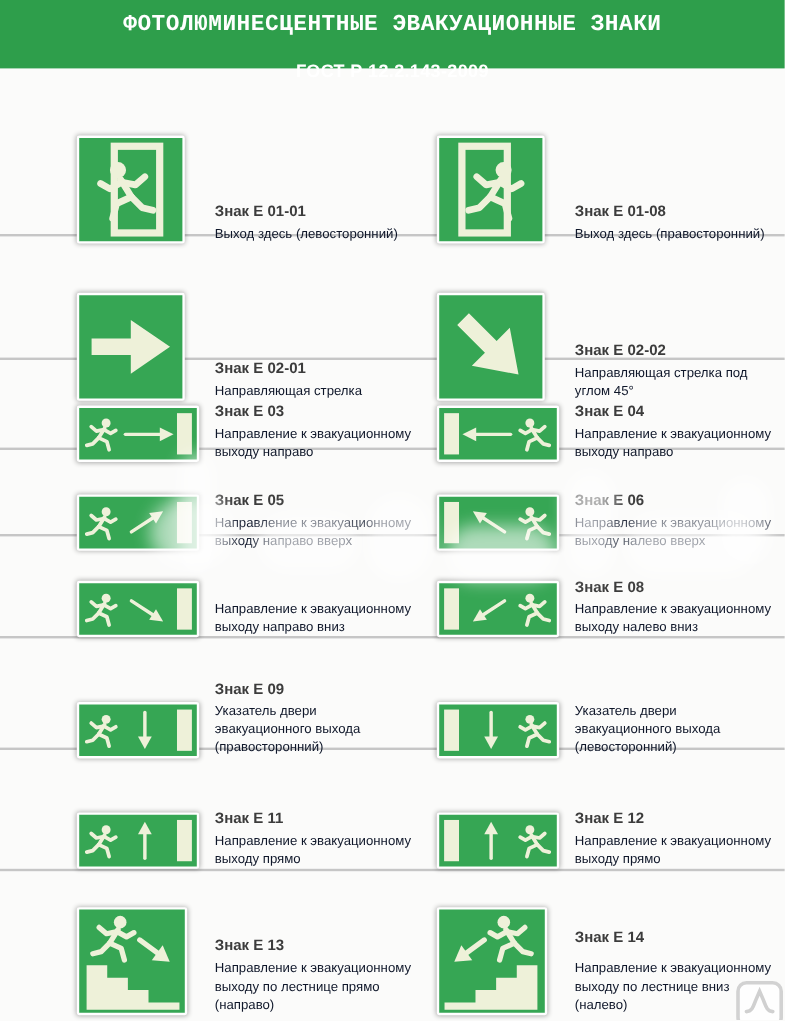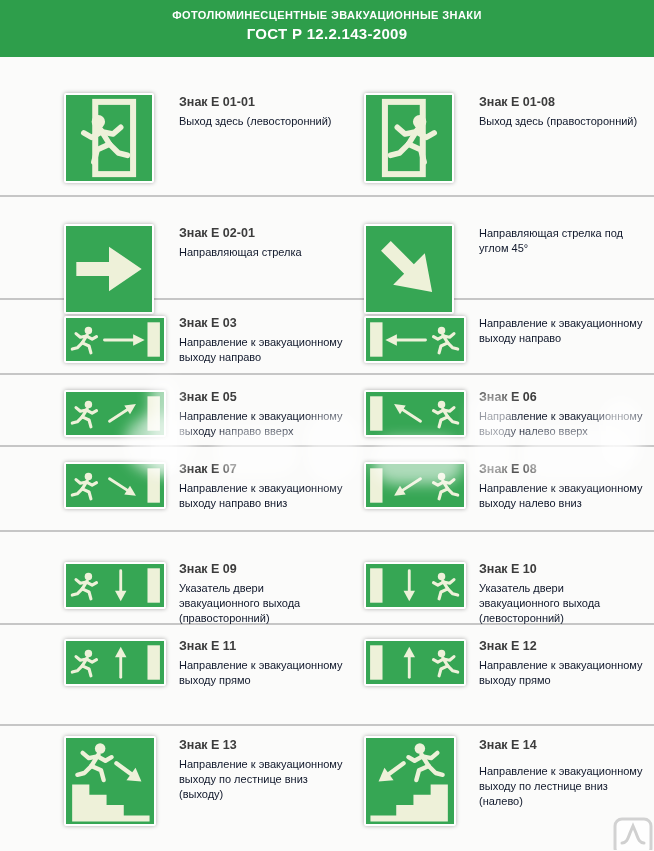--- a/index.html
+++ b/index.html
@@ -10,42 +10,42 @@
     position:relative;
     overflow:hidden;
   }
   .hdr {
     background:#2e9e4b;
     color:#fff;
     text-align:center;
     height:57px;
     padding-top:9px;
   }
-  .hdr .t1 { font-size:11px; font-weight:bold; letter-spacing:.4px; }
-  .hdr .t2 { font-size:15px; font-weight:bold; margin-top:4px; letter-spacing:.3px; }
+  .hdr .t1 { font-size:19px; font-weight:bold; letter-spacing:.4px;font-family:Liberation Mono, monospace; }
+  .hdr .t2 { font-size:15px; font-weight:bold; margin-top:20px; letter-spacing:.3px; }
 
   .row {
     display:grid;
     grid-template-columns: 1fr 1fr;
     column-gap:20px;
     padding-left:64px;
     padding-right:10px;
     border-bottom:2px solid #c6c6c6;
   }
   .row.last { border-bottom:none; }
   .r1{height:140px;padding-top:36px}
   .r2{height:103px;padding-top:27px}
   .r3{height:75px;padding-top:14px}
   .r4{height:72px;padding-top:13px}
   .r5{height:85px;padding-top:13px}
-  .r6{height:93px;padding-top:28px}
+  .r6{height:93px;padding-top:13px}
   .r7{height:101px;padding-top:12px}
   .r8{height:117px;padding-top:10px}
 
-  .entry { display:flex; align-items:flex-start; gap:13px; }
+  .entry { display:flex; align-items:flex-end; gap:13px;margin-top:20px; }
   .signwrap { width:102px; flex:0 0 102px; display:flex; }
   .sign {
     background:#36a654;
     border:2px solid #ffffff;
     border-radius:2px;
     box-shadow:0 0 4px rgba(0,0,0,.32);
     color:#eef1d9;
   }
   .sign svg { display:block; width:100%; height:100%; }
   .sq { width:90px; height:90px; }
@@ -195,20 +195,21 @@
   </div>
   <div class="entry">
     <div class="signwrap">
         <div class="sign sq">
       <svg viewBox="0 0 100 100">
             <use href="#g-e02" transform="rotate(45 50 50)"></use>
           </svg>
     </div>
       </div>
     <div class="txt">
+      <div class="code">Знак E 02-02</div>
       <div class="desc">Направляющая стрелка под углом 45°</div>
     </div>
   </div>
 </div>
 
 <div class="row r3">
   <div class="entry">
     <div class="signwrap">
         <div class="sign rect">
       <svg viewBox="0 0 200 90">
@@ -223,20 +224,21 @@
   </div>
   <div class="entry">
     <div class="signwrap">
         <div class="sign rect">
       <svg viewBox="0 0 200 90">
             <use href="#g-e03" transform="translate(200,0) scale(-1,1)"></use>
           </svg>
     </div>
       </div>
     <div class="txt">
+      <div class="code">Знак E 04</div>
       <div class="desc">Направление к эвакуационному выходу направо</div>
     </div>
   </div>
 </div>
 
 <div class="row r4">
   <div class="entry">
     <div class="signwrap">
         <div class="sign rect">
       <svg viewBox="0 0 200 90">
@@ -267,21 +269,20 @@
 <div class="row r5">
   <div class="entry">
     <div class="signwrap">
         <div class="sign rect">
       <svg viewBox="0 0 200 90">
             <use href="#g-e07"></use>
           </svg>
     </div>
       </div>
     <div class="txt">
-      <div class="code">Знак E 07</div>
       <div class="desc">Направление к эвакуационному выходу направо вниз</div>
     </div>
   </div>
   <div class="entry">
     <div class="signwrap">
         <div class="sign rect">
       <svg viewBox="0 0 200 90">
             <use href="#g-e07" transform="translate(200,0) scale(-1,1)"></use>
           </svg>
     </div>
@@ -309,21 +310,20 @@
   </div>
   <div class="entry">
     <div class="signwrap">
         <div class="sign rect">
       <svg viewBox="0 0 200 90">
             <use href="#g-e09" transform="translate(200,0) scale(-1,1)"></use>
           </svg>
     </div>
       </div>
     <div class="txt">
-      <div class="code">Знак E 10</div>
       <div class="desc">Указатель двери эвакуационного выхода (левосторонний)</div>
     </div>
   </div>
 </div>
 
 <div class="row r7">
   <div class="entry">
     <div class="signwrap">
         <div class="sign rect">
       <svg viewBox="0 0 200 90">
@@ -355,21 +355,21 @@
   <div class="entry">
     <div class="signwrap">
         <div class="sign st">
       <svg viewBox="0 0 100 100">
             <use href="#g-e13"></use>
           </svg>
     </div>
       </div>
     <div class="txt">
       <div class="code">Знак E 13</div>
-      <div class="desc">Направление к эвакуационному выходу по лестнице вниз (выходу)</div>
+      <div class="desc">Направление к эвакуационному выходу по лестнице прямо (направо)</div>
     </div>
   </div>
   <div class="entry">
     <div class="signwrap">
         <div class="sign st">
       <svg viewBox="0 0 100 100">
             <use href="#g-e13" transform="translate(100,0) scale(-1,1)"></use>
           </svg>
     </div>
       </div>

